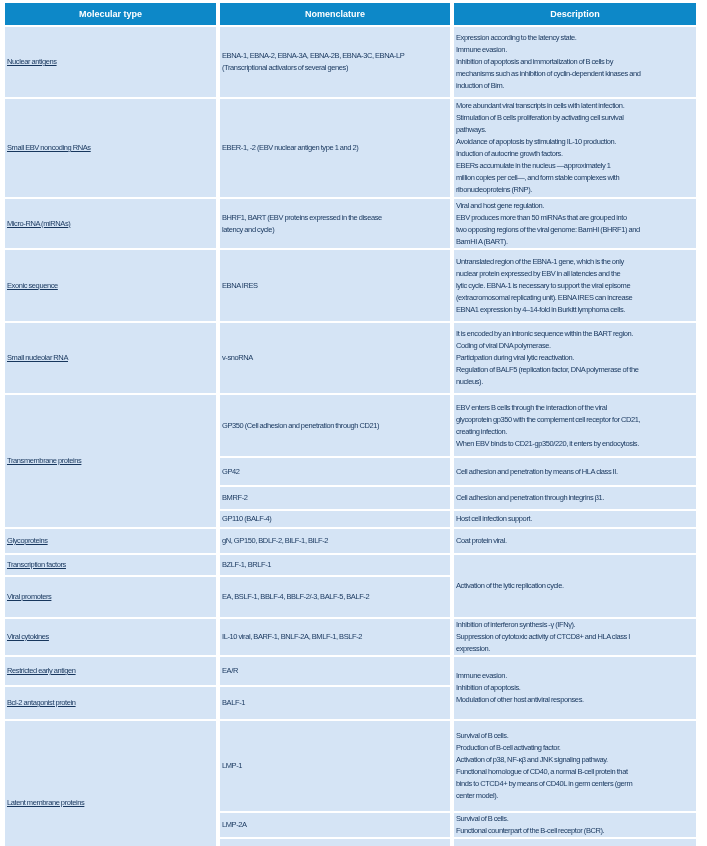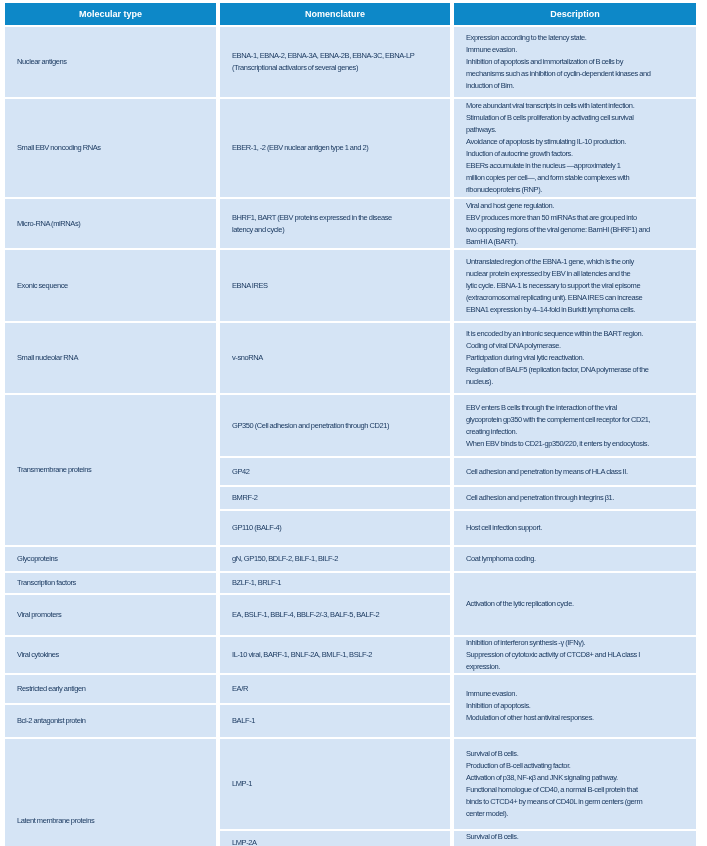--- a/index.html
+++ b/index.html
@@ -29,25 +29,25 @@
     letter-spacing: 0;
   }
   td {
     background: #d5e4f5;
     color: #17365d;
     font-size: 7.5px;
     letter-spacing: -0.4px;
     word-spacing: -0.3px;
     line-height: 12px;
     vertical-align: middle;
-    padding: 0 12px;
+    padding: 0 2px;
     white-space: pre-line;
     overflow: hidden;
   }
-  td.type-cell { white-space: normal; }
+  td.type-cell { white-space: normal; text-decoration: underline; }
 </style>
 </head>
 <body>
 
 <table class="ebv-table">
   <colgroup>
     <col style="width:211px">
     <col style="width:230px">
     <col style="width:242px">
   </colgroup>
@@ -117,28 +117,28 @@
 When EBV binds to CD21-gp350/220, it enters by endocytosis.</td>
     </tr>
     <tr style="height:27px">
       <td>GP42</td>
       <td>Cell adhesion and penetration by means of HLA class II.</td>
     </tr>
     <tr style="height:22px">
       <td>BMRF-2</td>
       <td>Cell adhesion and penetration through integrins β1.</td>
     </tr>
-    <tr style="height:34px">
+    <tr style="height:16px">
       <td>GP110 (BALF-4)</td>
       <td>Host cell infection support.</td>
     </tr>
     <tr style="height:24px">
       <td class="type-cell">Glycoproteins</td>
       <td>gN, GP150, BDLF-2, BILF-1, BILF-2</td>
-      <td>Coat lymphoma coding.</td>
+      <td>Coat protein viral.</td>
     </tr>
     <tr style="height:20px">
       <td class="type-cell">Transcription factors</td>
       <td>BZLF-1, BRLF-1</td>
       <td rowspan="2">Activation of the lytic replication cycle.</td>
     </tr>
     <tr style="height:40px">
       <td class="type-cell">Viral promoters</td>
       <td>EA, BSLF-1, BBLF-4, BBLF-2/-3, BALF-5, BALF-2</td>
     </tr>

